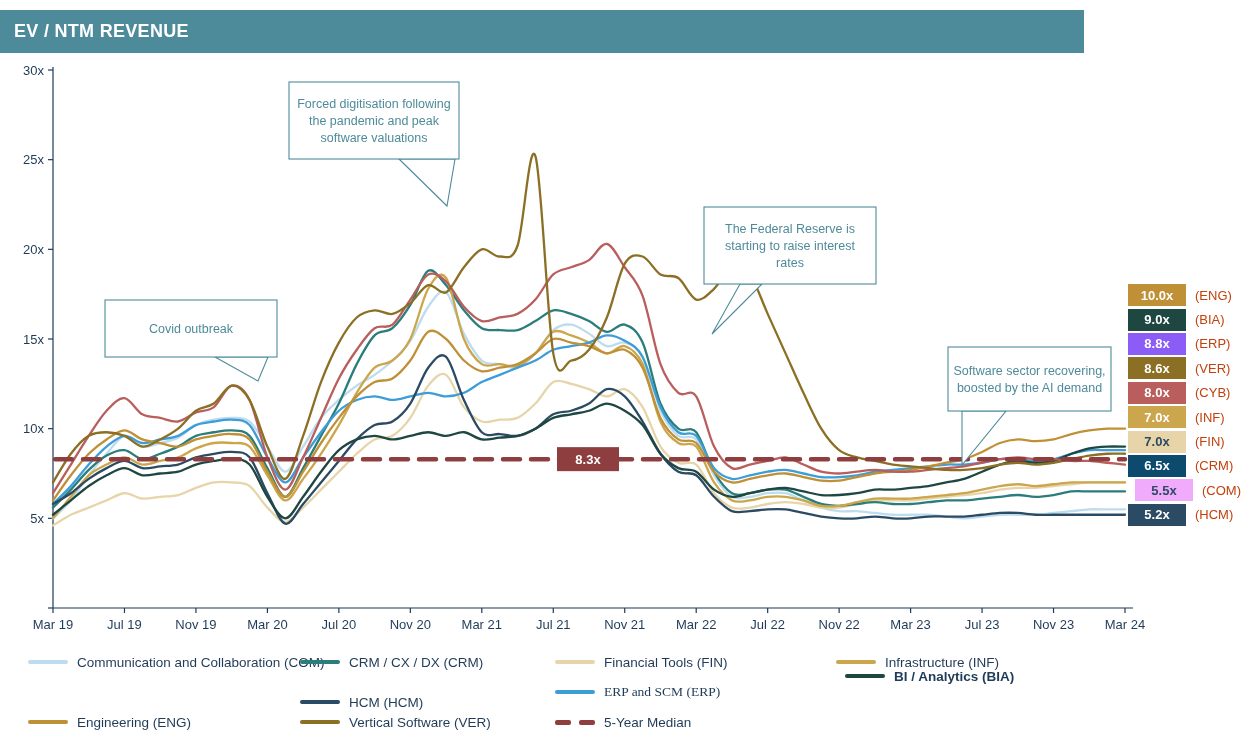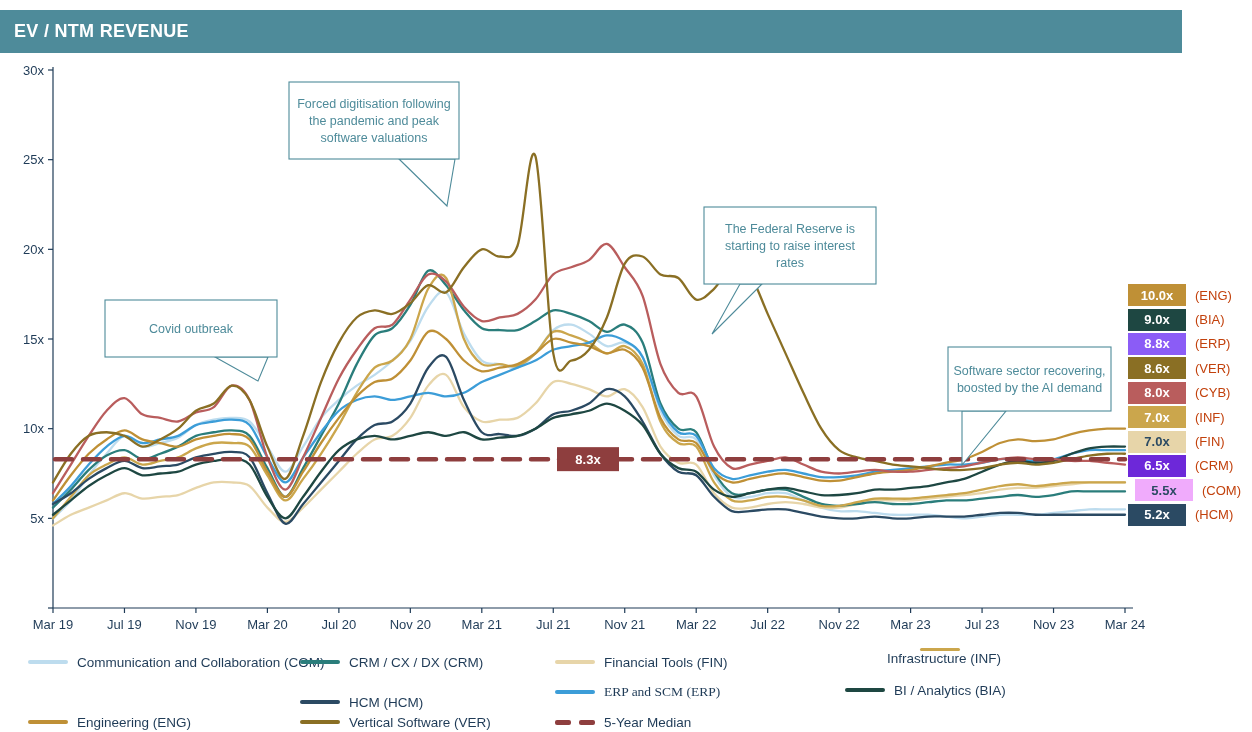--- a/index.html
+++ b/index.html
@@ -2,21 +2,21 @@
 <html><head>
 <meta charset="utf-8">
 <style>
   html,body{margin:0;padding:0;}
   body{
     width:1252px;height:732px;background:#ffffff;
     font-family:"Liberation Sans",sans-serif;
     overflow:hidden;position:relative;
   }
   #header-band{
-    position:absolute;left:0;top:10px;width:1182px;height:43px;
+    position:absolute;left:0;top:10px;width:1084px;height:43px;
     background:#4e8b9a;display:flex;align-items:center;
   }
   #header-title{
     color:#ffffff;font-size:18px;font-weight:bold;letter-spacing:.3px;
     margin-left:14px;
   }
   #chart-area{position:absolute;left:0;top:53px;width:1252px;height:600px;}
   svg.plot{position:absolute;left:0;top:0;}
   .axis-label{fill:#1f3b57;font-size:13px;font-family:"Liberation Sans",sans-serif;}
   .ytick{text-anchor:end;}
@@ -158,21 +158,21 @@
     </div>
     <div class="rl-row">
       <div class="rl-chip" style="background: rgb(203, 166, 76);">7.0x</div>
       <div class="rl-code">(INF)</div>
     </div>
     <div class="rl-row">
       <div class="rl-chip" style="background: rgb(231, 213, 169); color: rgb(43, 74, 99);">7.0x</div>
       <div class="rl-code">(FIN)</div>
     </div>
     <div class="rl-row">
-      <div class="rl-chip" style="background: #6d28d9;">6.5x</div>
+      <div class="rl-chip" style="background: #0c4a6e;">6.5x</div>
       <div class="rl-code">(CRM)</div>
     </div>
     <div class="rl-row">
       <div class="rl-chip" style="background: #f0abfc; color: rgb(43, 74, 99); margin-left: 7px;">5.5x</div>
       <div class="rl-code">(COM)</div>
     </div>
     <div class="rl-row">
       <div class="rl-chip" style="background: rgb(43, 74, 99);">5.2x</div>
       <div class="rl-code">(HCM)</div>
     </div>
@@ -184,33 +184,33 @@
       <span class="legend-text">Communication and Collaboration (COM)</span>
     </div>
     <div class="legend-row" style="left: 300px; top: 0px;">
       <span class="legend-swatch" style="background: rgb(42, 125, 123);"></span>
       <span class="legend-text">CRM / CX / DX (CRM)</span>
     </div>
     <div class="legend-row" style="left: 555px; top: 0px;">
       <span class="legend-swatch" style="background: rgb(231, 213, 169);"></span>
       <span class="legend-text">Financial Tools (FIN)</span>
     </div>
-    <div class="legend-row" style="left: 878px; top: 0px; flex-direction: column;">
+    <div class="legend-row" style="left: 836px; top: 0px;">
       <span class="legend-swatch" style="background: rgb(203, 166, 76);"></span>
       <span class="legend-text">Infrastructure (INF)</span>
     </div>
     <div class="legend-row" style="left: 300px; top: 40px;">
       <span class="legend-swatch" style="background: rgb(43, 74, 99);"></span>
       <span class="legend-text">HCM (HCM)</span>
     </div>
     <div class="legend-row" style="left: 555px; top: 30px; font-family: Liberation Serif, serif;">
       <span class="legend-swatch" style="background: rgb(60, 157, 216);"></span>
       <span class="legend-text">ERP and SCM (ERP)</span>
     </div>
-    <div class="legend-row" style="left: 845px; top: 28px;">
+    <div class="legend-row" style="left: 845px; top: 14px; font-weight: bold;">
       <span class="legend-swatch" style="background: rgb(30, 71, 66);"></span>
       <span class="legend-text">BI / Analytics (BIA)</span>
     </div>
     <div class="legend-row" style="left: 28px; top: 60px;">
       <span class="legend-swatch" style="background: rgb(191, 144, 54);"></span>
       <span class="legend-text">Engineering (ENG)</span>
     </div>
     <div class="legend-row" style="left: 300px; top: 60px;">
       <span class="legend-swatch" style="background: rgb(138, 111, 36);"></span>
       <span class="legend-text">Vertical Software (VER)</span>

